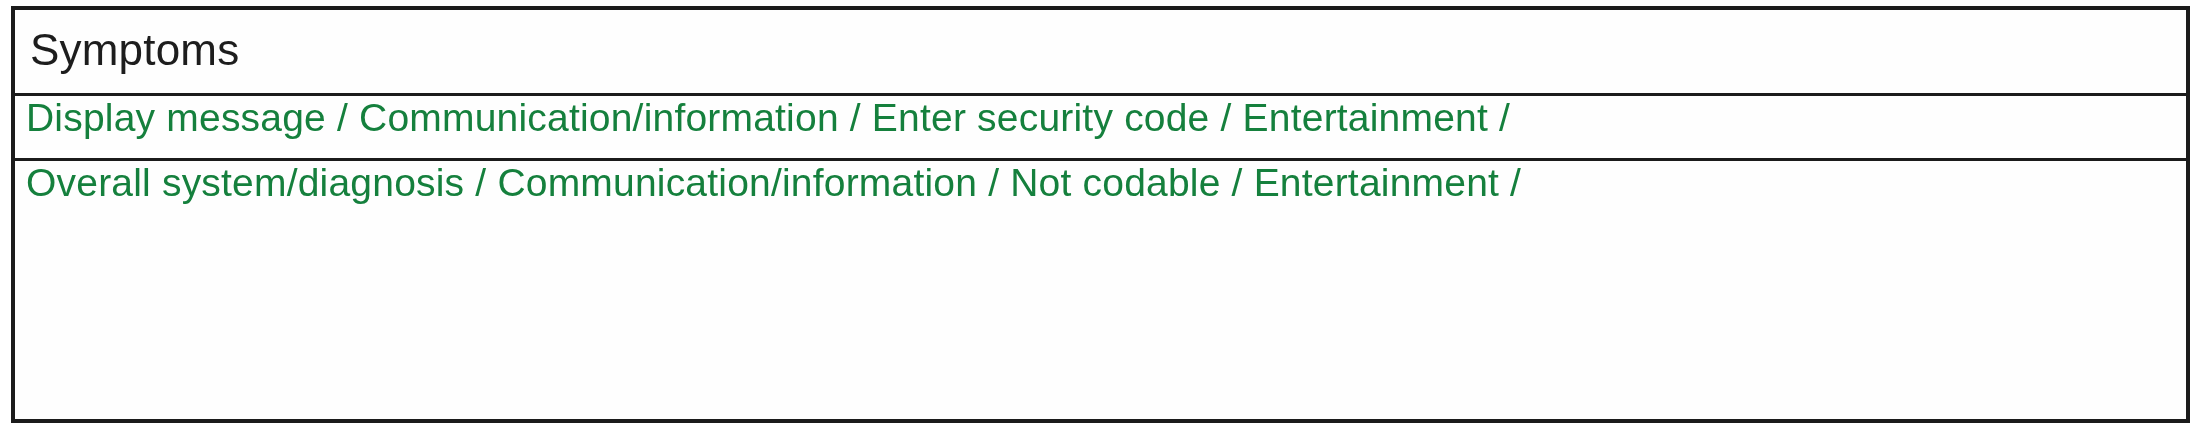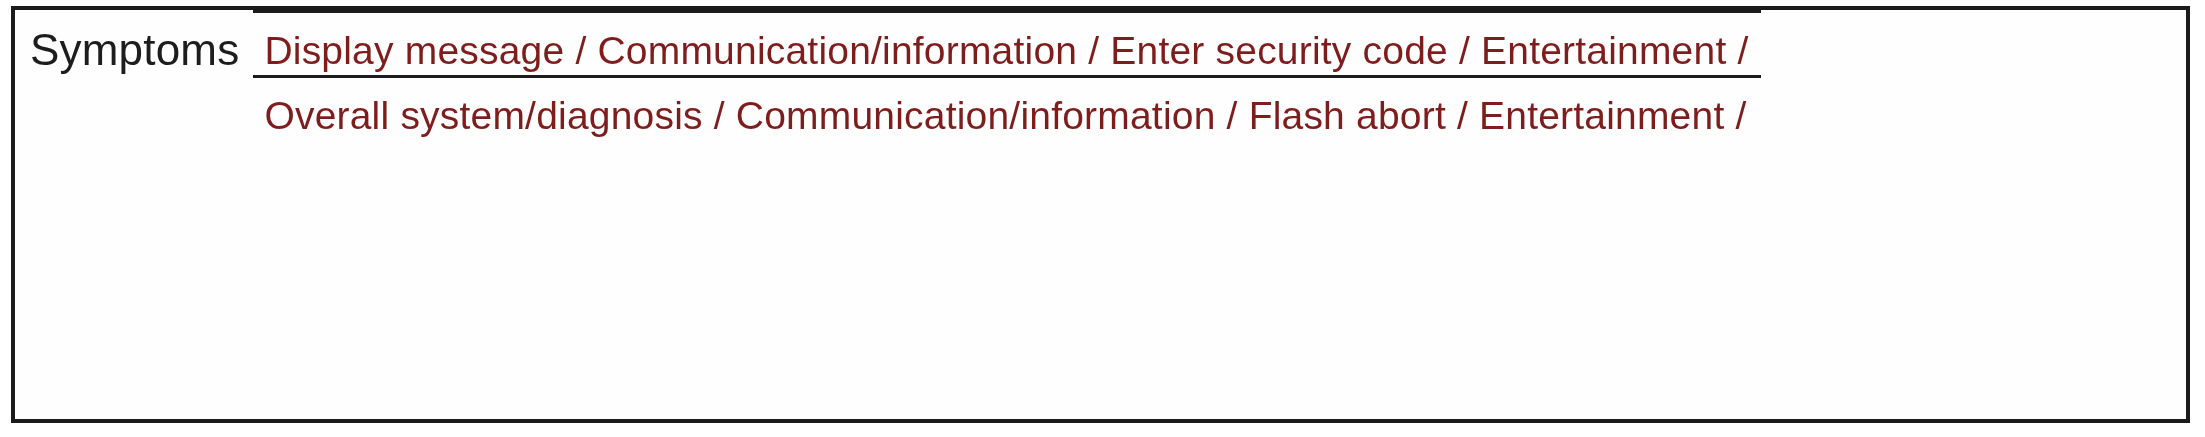--- a/index.html
+++ b/index.html
@@ -17,56 +17,57 @@
   .symptoms-table {
     position: absolute;
     left: 11px;
     top: 6px;
     width: 2179px;
     height: 417px;
     box-sizing: border-box;
     border: 4px solid #1b1b1b;
     background: #fefefe;
     display: flex;
+    flex-direction: column;
   }
   .header-row {
     box-sizing: border-box;
     height: 83px;
     display: flex;
     align-items: center;
     padding: 0 14px 4px 15px;
     font-size: 44px;
     color: #1d1d1d;
     white-space: nowrap;
     overflow: hidden;
   }
   .data-row {
     box-sizing: border-box;
     height: 65.2px;
     border-top: 3px solid #1b1b1b;
     display: flex;
-    align-items: flex-end;
+    align-items: flex-start;
     padding: 0 12px 2px 11px;
     font-size: 39px;
-    color: #7f1d1d;
+    color: #15803d;
     white-space: nowrap;
     overflow: hidden;
   }
   .header-row span, .data-row span {
     letter-spacing: 0.2px;
   }
 </style>
 </head>
 <body>
 
 <div class="symptoms-table">
   <div class="header-row">
     <span>Symptoms</span>
   </div>
   <div id="rows-container">
       <div class="data-row">
         <span>Display message / Communication/information / Enter security code / Entertainment /</span>
       </div>
       <div class="data-row">
-        <span>Overall system/diagnosis / Communication/information / Flash abort / Entertainment /</span>
+        <span>Overall system/diagnosis / Communication/information / Not codable / Entertainment /</span>
       </div>
     </div>
 </div>
 
 </body></html>

